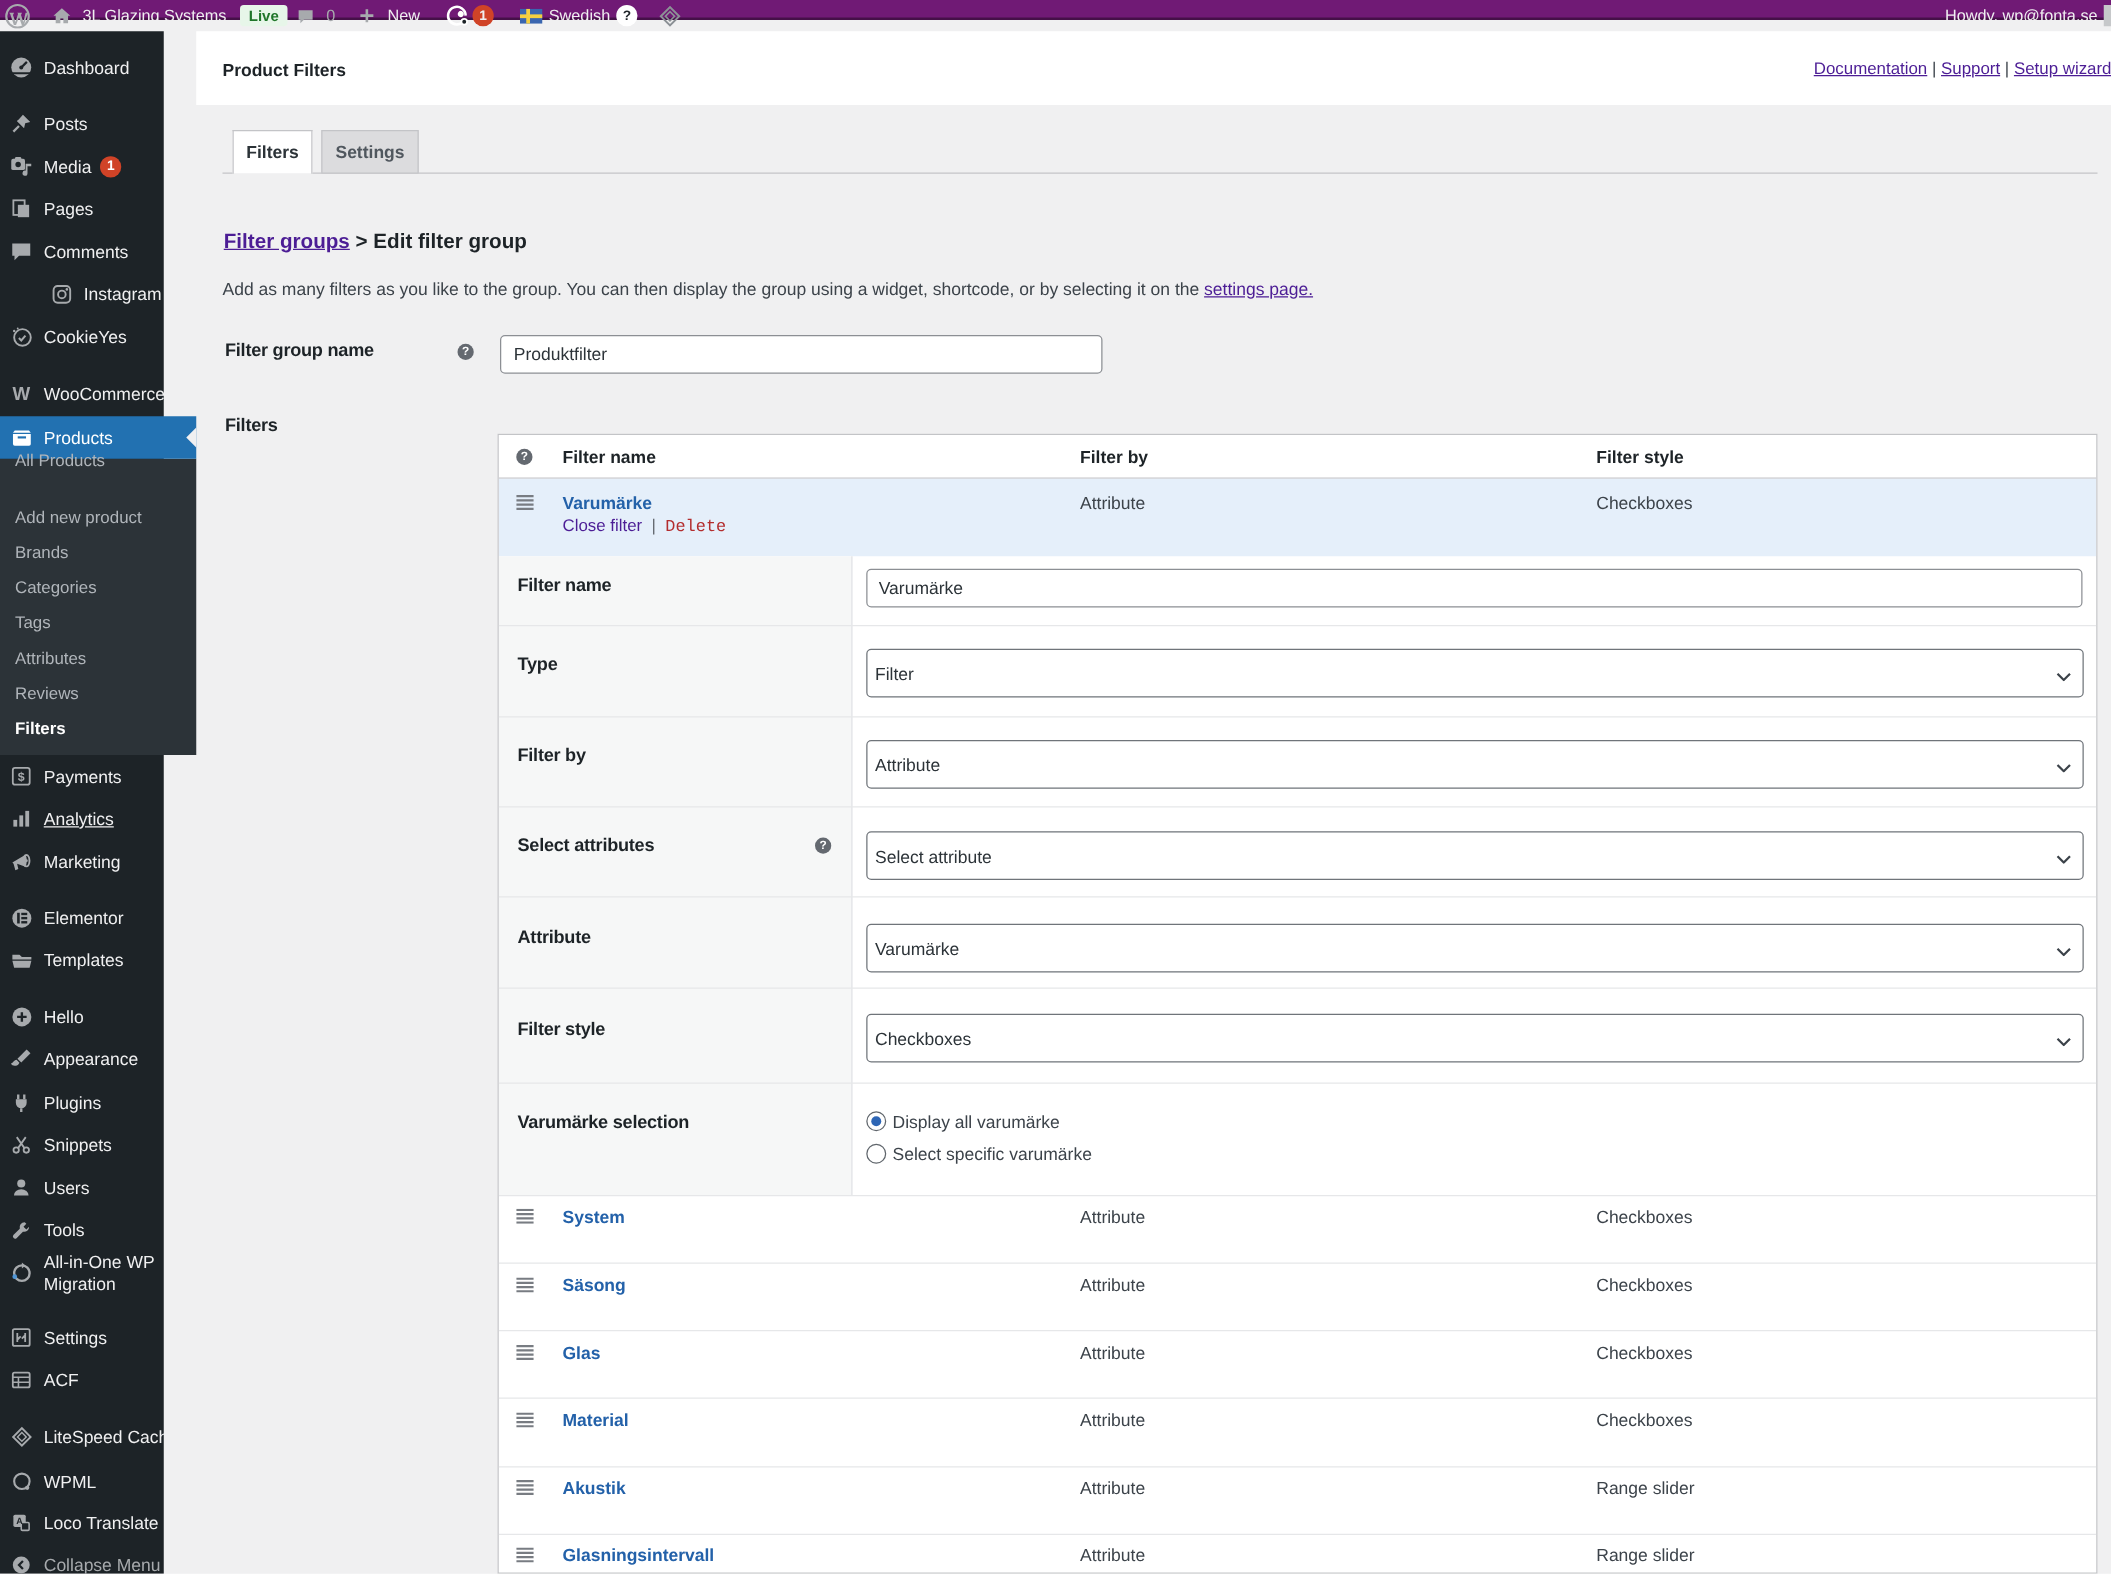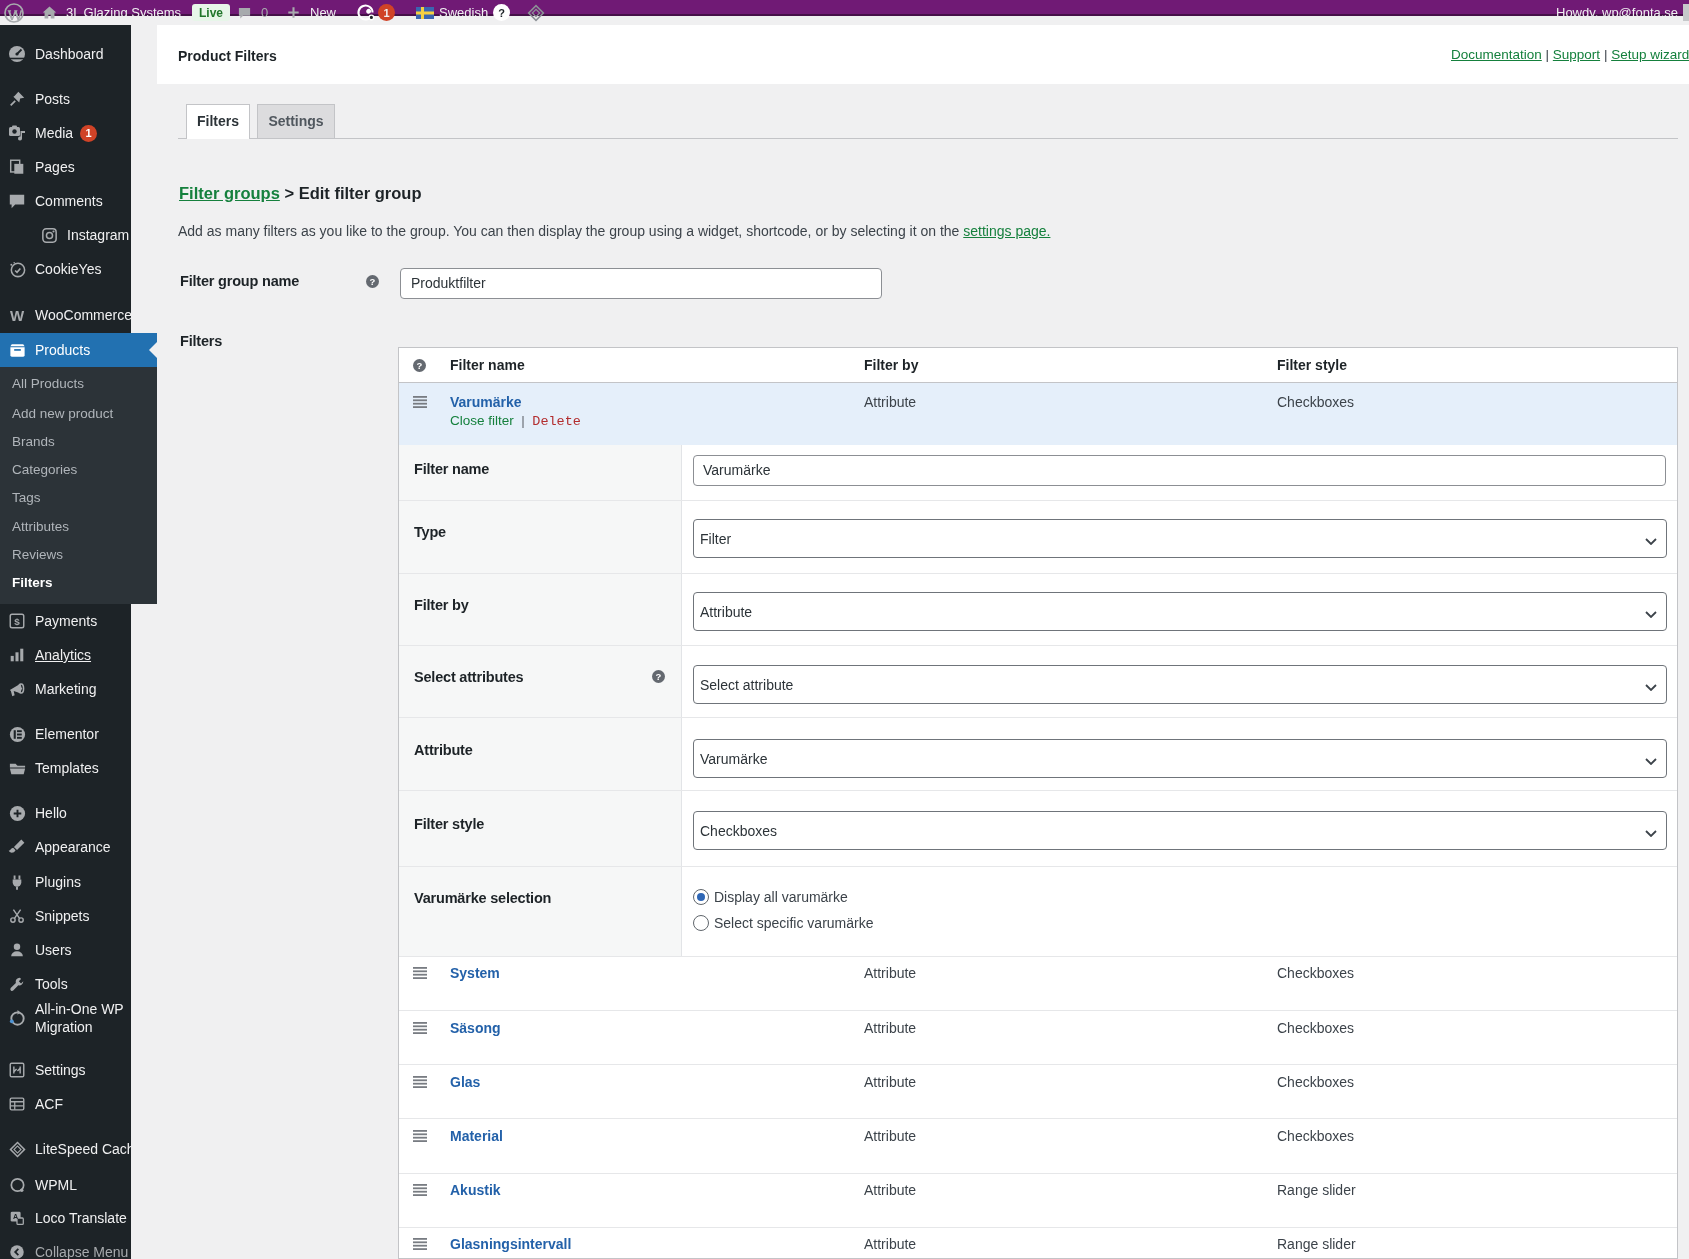--- a/index.html
+++ b/index.html
@@ -1,18 +1,18 @@
 <!DOCTYPE html>
 <html><head>
 <meta charset="utf-8">
 <style>
 * { margin:0; padding:0; box-sizing:border-box; }
 html,body { width:1689px; height:1259px; }
 body { position:relative; background:#f0f0f1; font-family:"Liberation Sans", sans-serif; overflow:hidden; }
-a { text-decoration:underline; color:#15803d; }
+a { text-decoration:underline; color:#4c1d95; }
 
 
 #abar { position:absolute; left:0; top:0; width:1689px; height:16px; background:#701a75; box-shadow: inset 0 -2px 0 rgba(0,0,0,.38); z-index:50; }
 #abar .it { position:absolute; top:0; height:25px; display:flex; align-items:center; color:#f0f0f1; font-size:13px; white-space:nowrap; }
 
 
 #side { position:absolute; left:0; top:25px; width:131px; height:1234px; background:#1d2327; z-index:40; }
 #subbg { position:absolute; left:0; top:342px; width:157px; height:237px; background:#2c3338; }
 #prodsel { position:absolute; left:0; top:308px; width:157px; height:34px; background:#2271b1; }
 #prodarrow { position:absolute; left:149px; top:317px; width:0; height:0; border:8px solid transparent; border-right-color:#f0f0f1; border-left-width:0; }
@@ -167,21 +167,21 @@
       </span>CookieYes</div>
   <div class="mi" style="top:273px; font-weight:400;"><span class="ic" style="font-weight:700; color:#a7aaad; font-size:15px;">W</span>WooCommerce</div>
   <div class="mi" style="top:308px; color:#fff;"><span class="ic">
         <svg width="19" height="19" viewBox="0 0 20 20">
           <path d="M2.5 6.5 h15 v8.5 a1.5 1.5 0 0 1 -1.5 1.5 h-12 a1.5 1.5 0 0 1 -1.5 -1.5 Z" fill="#fff"></path>
           <path d="M4 3.5 h12 l1.5 2 h-15 Z" fill="#fff"></path>
           <rect x="6.5" y="8.5" width="7" height="1.8" fill="#2271b1"></rect>
         </svg>
       </span>Products</div>
 
-  <div class="si" style="top:350px;">All Products</div>
+  <div class="si" style="top:335px;">All Products</div>
   <div class="si" style="top:380px;">Add new product</div>
   <div class="si" style="top:408px;">Brands</div>
   <div class="si" style="top:436px;">Categories</div>
   <div class="si" style="top:464px;">Tags</div>
   <div class="si" style="top:493px;">Attributes</div>
   <div class="si" style="top:521px;">Reviews</div>
   <div class="si" style="top:549px; color:#fff; font-weight:700;">Filters</div>
 
   <div class="mi" style="top:579px;"><span class="ic">
         <svg width="18" height="18" viewBox="0 0 20 20">

